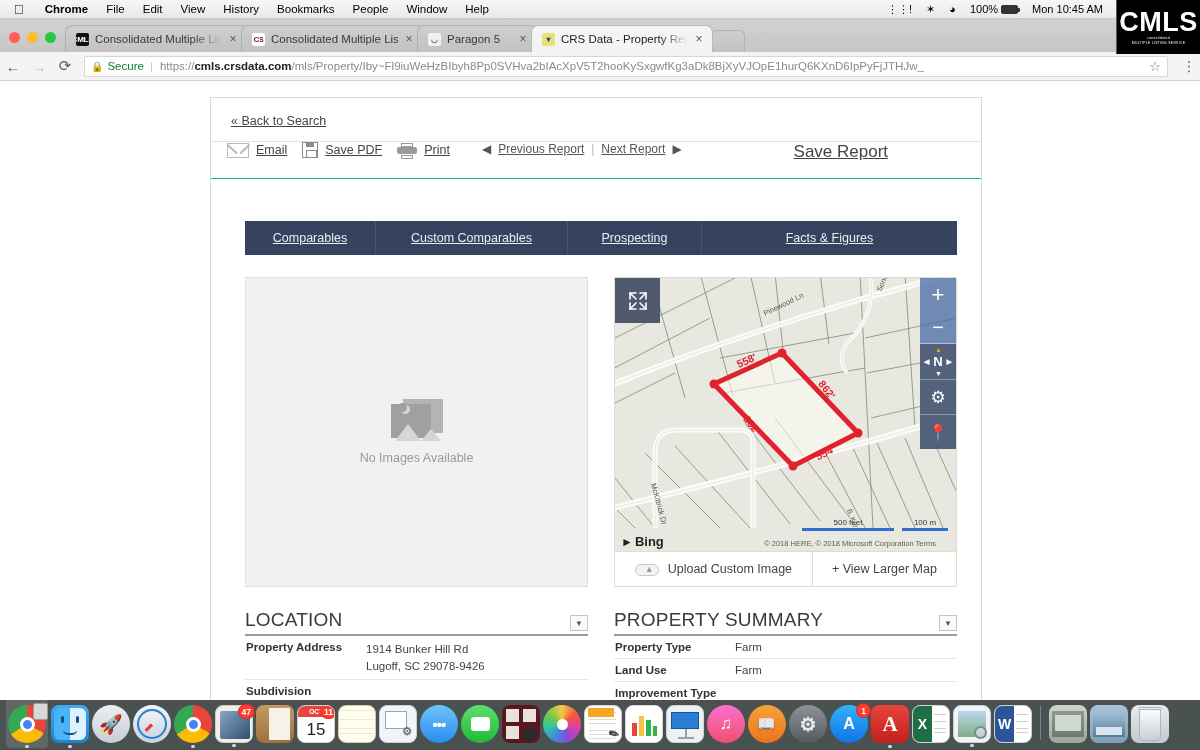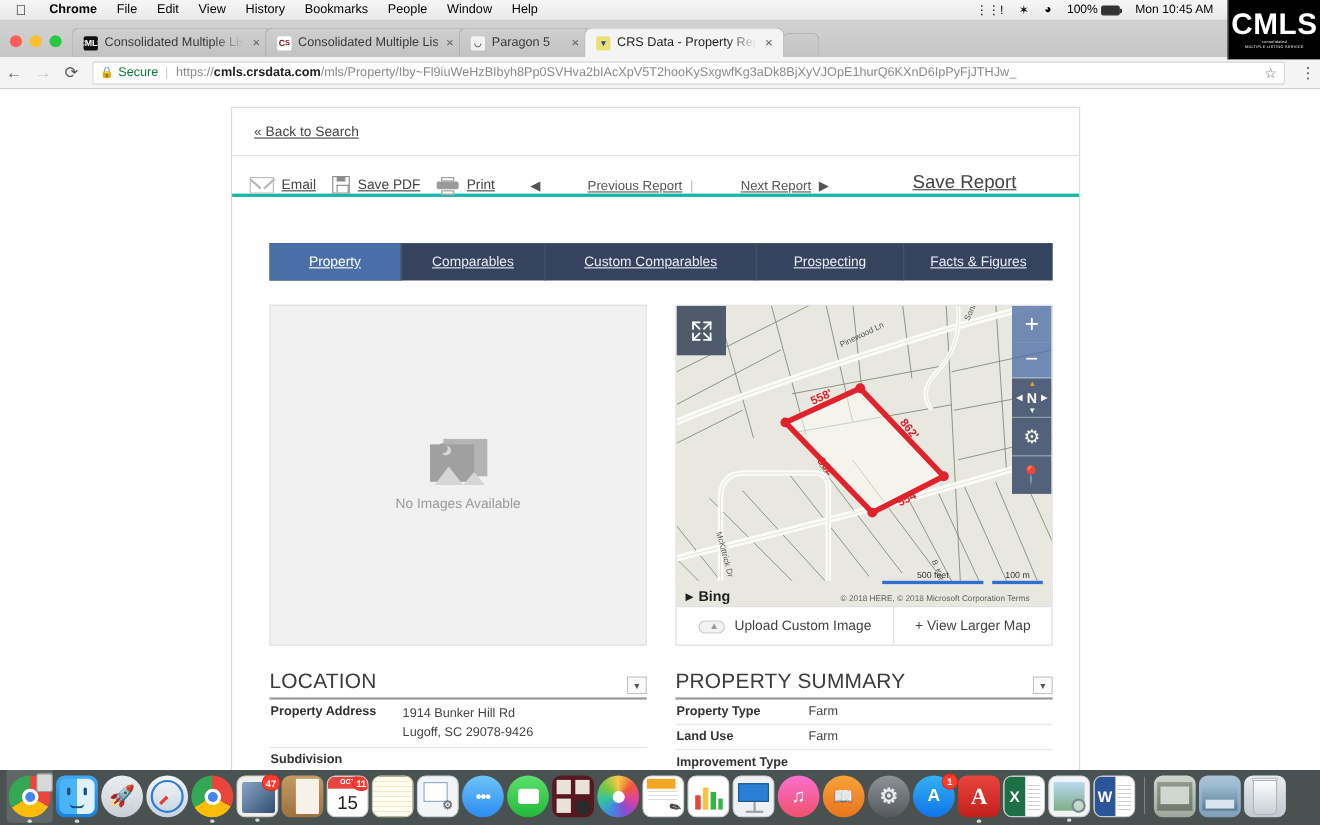--- a/index.html
+++ b/index.html
@@ -103,27 +103,27 @@
     position: absolute; top: 81px; left: 0; width: 1200px; height: 619px;
     background: #fff; overflow: hidden;
   }
   .page {
     position: absolute; left: 210px; top: 16px; width: 772px;
     border: 1px solid #d9d9d9; background: #fff;
   }
   .back-row { padding: 13px 20px 12px; border-bottom: 1px solid #e2e2e2; }
   .back-link { font-size: 12.5px; color: #444; text-decoration: underline; }
 
-  .toolbar-row { display: flex; align-items: flex-end; height: 37px; border-bottom: 3px solid #14b8a6; background:#fff;}
+  .toolbar-row { display: flex; align-items: flex-start; height: 37px; border-bottom: 1px solid #14b8a6; background:#fff;}
   .tb-group { display: flex; align-items: center; padding-left: 16px; gap: 2px; }
   .tb-item { display: flex; align-items: center; gap: 7px; padding: 0 13px 0 0; font-size: 12.5px; color: #444; }
   .tb-item .lbl { text-decoration: underline; }
   .tb-sep { width: 1px; background: #e2e2e2; margin: 0; }
   .tb-nav { display: flex; align-items: center; gap: 7px; padding: 0 18px; font-size: 12px; color: #555; }
-  .tb-nav .lbl { text-decoration: underline; margin-left: 36px; }
+  .tb-nav .lbl { text-decoration: underline; }
   .tb-nav .pipe { color: #bbb; }
   .tb-save { flex: 1 1 auto; display: flex; align-items: center; justify-content: center; font-size: 17px; color: #444; }
   .tb-save span { text-decoration: underline; }
 
   
   .ic { display: inline-block; }
   .ic-env { width: 22px; height: 15px; border: 1.6px solid #b9b9b9; position: relative; background:#fff;}
   .ic-env:before, .ic-env:after {
     content:""; position:absolute; top:0px; width:13px; height:1.6px; background:#b9b9b9;
   }
@@ -342,23 +342,20 @@
         <span>▶</span>
       </div>
       <div class="tb-sep"></div>
       <div class="tb-save">
         <span>Save Report</span>
       </div>
     </div>
 
     <div class="tabs-wrap">
       <div class="tabs-row">
-        <div class="rtab active" style="flex:0 0 120px">
-          <span>Property</span>
-        </div>
         <div class="rtab" style="flex:0 0 131px">
           <span>Comparables</span>
         </div>
         <div class="rtab" style="flex:0 0 192px">
           <span>Custom Comparables</span>
         </div>
         <div class="rtab" style="flex:0 0 134px">
           <span>Prospecting</span>
         </div>
         <div class="rtab" style="flex:1 1 auto;border-right:none">

